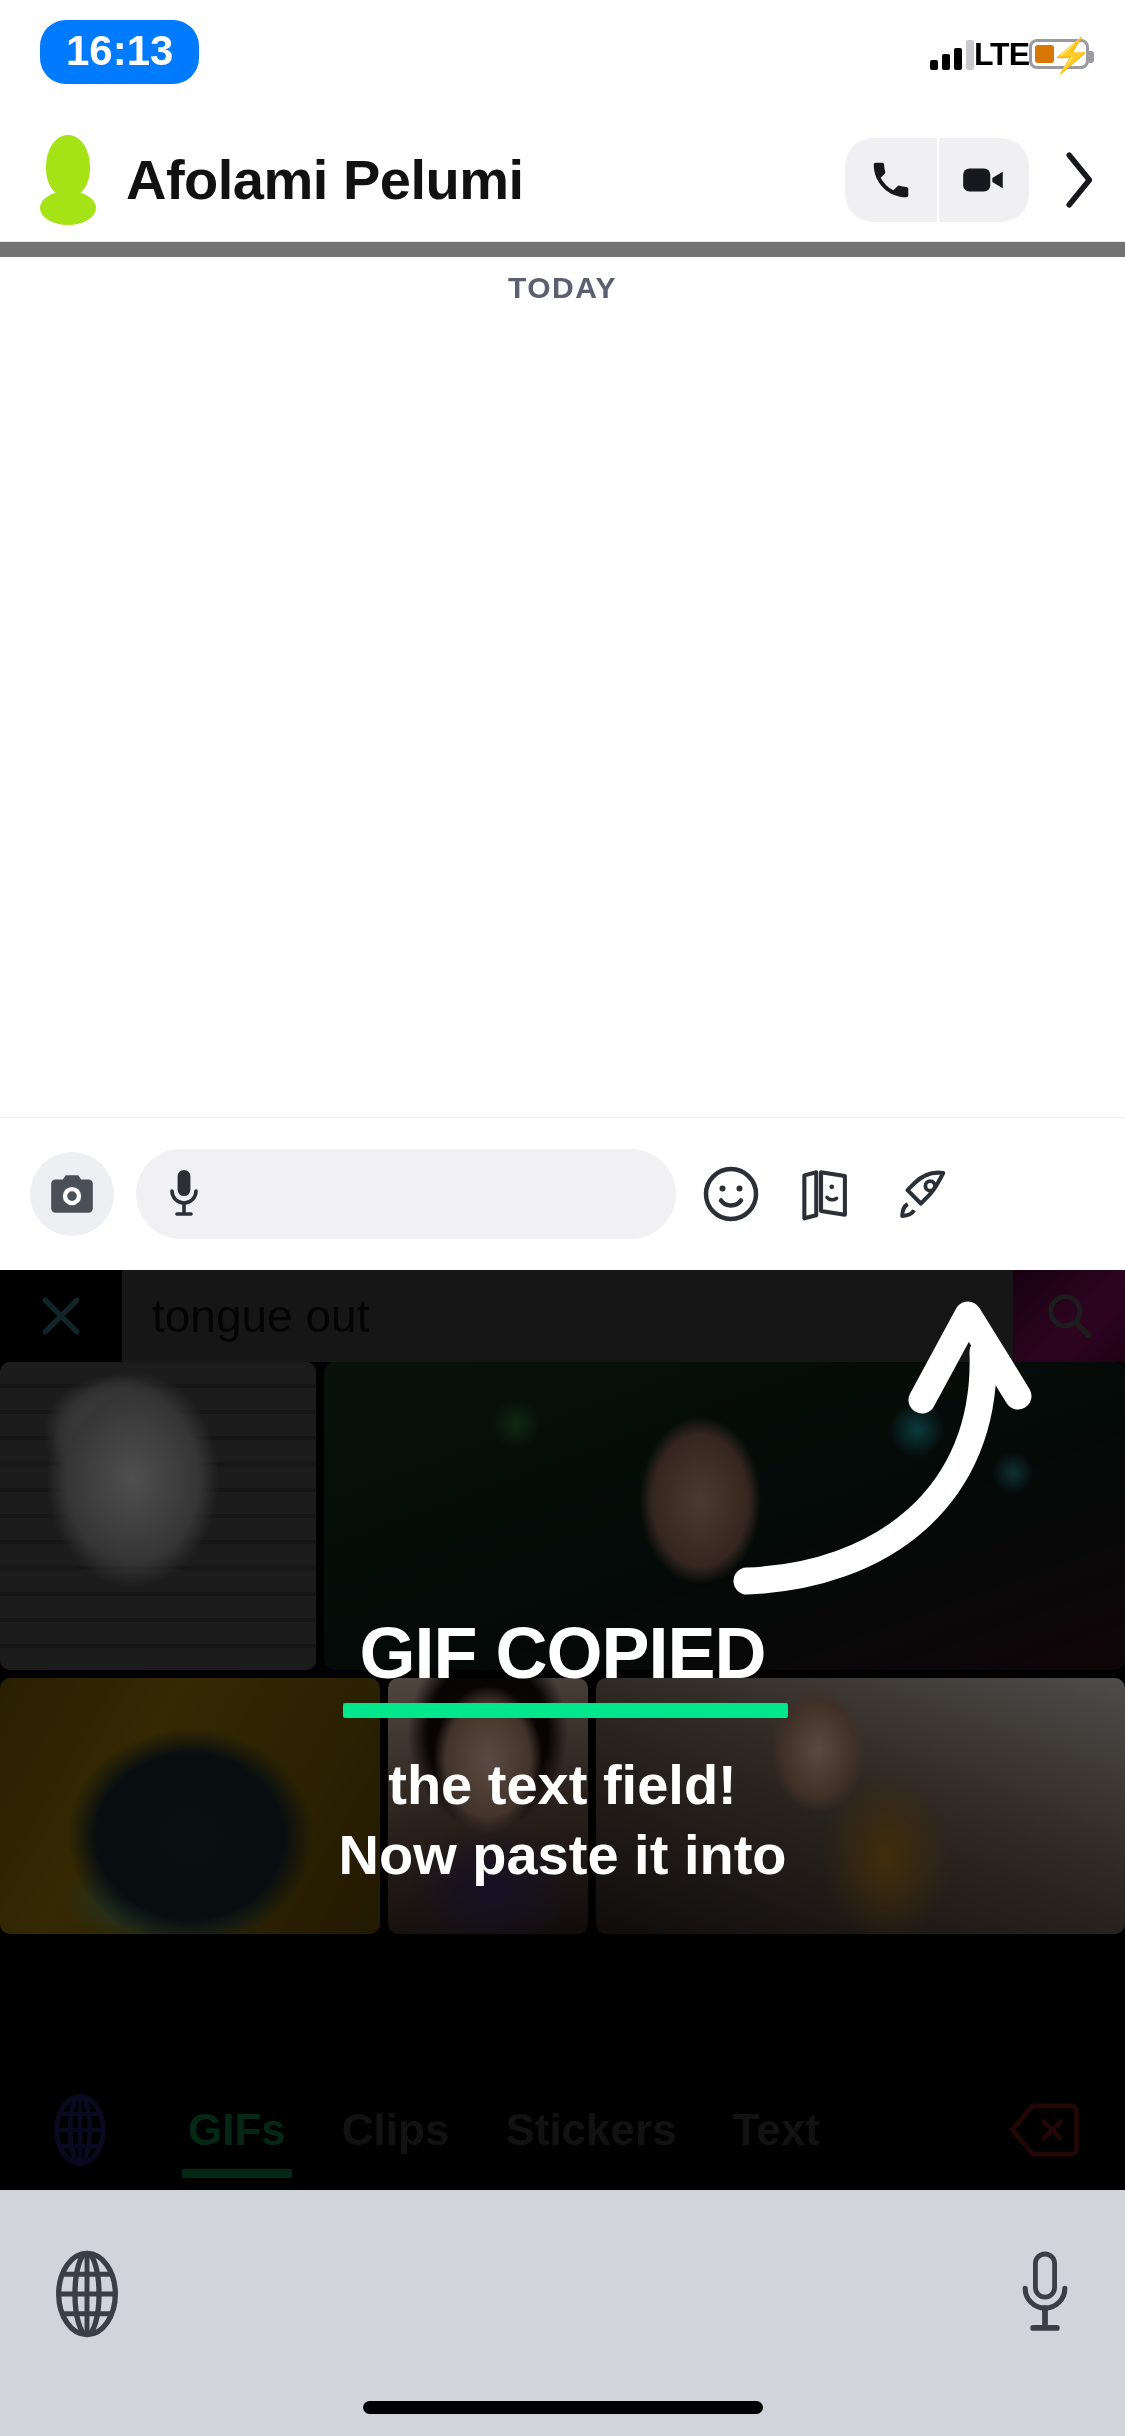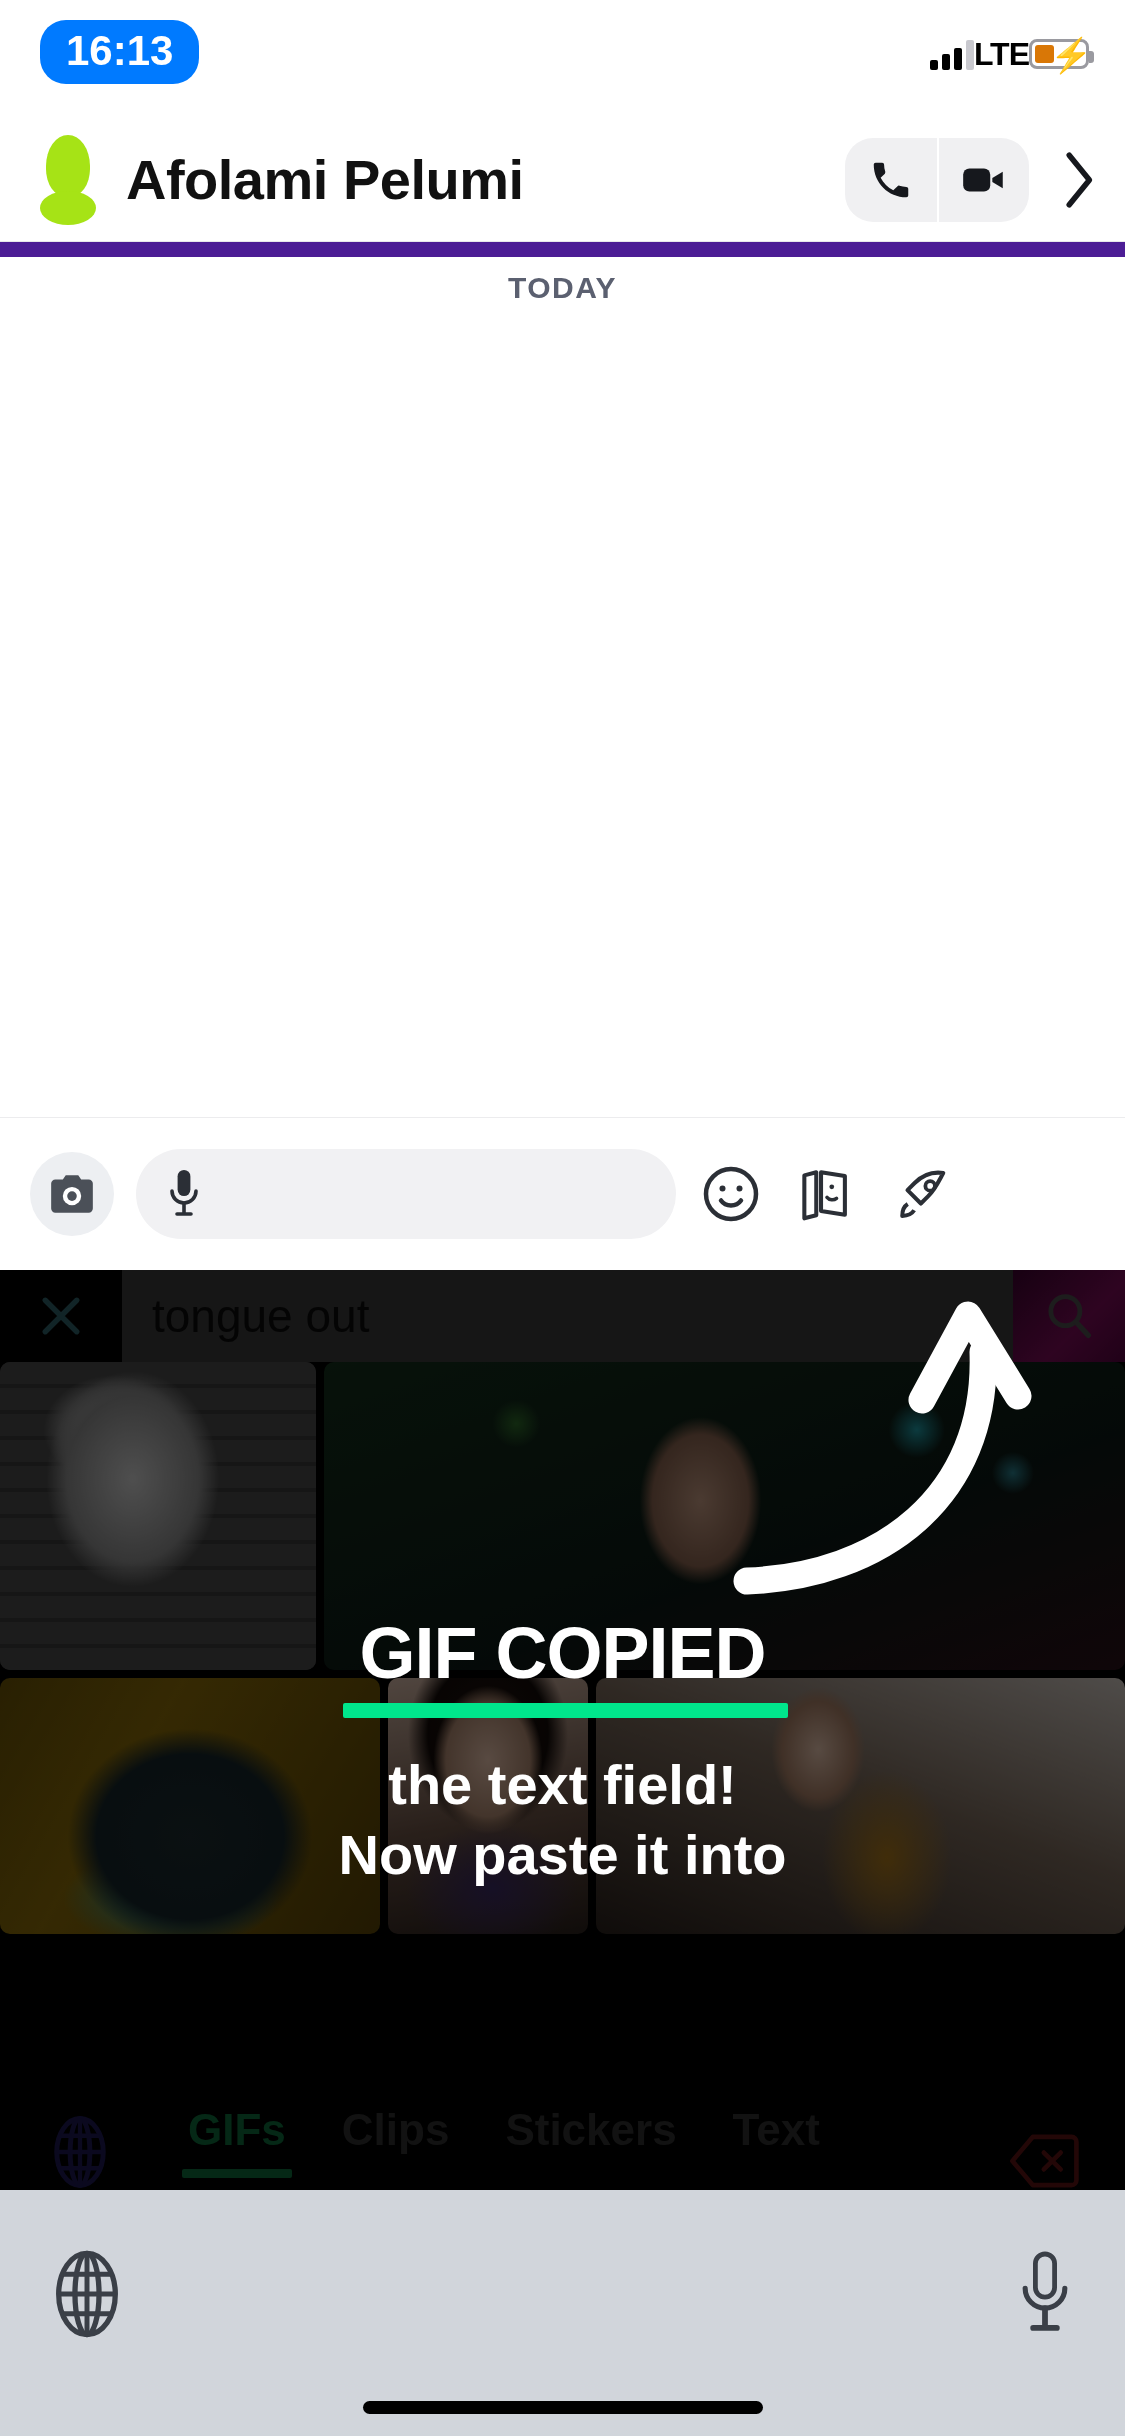--- a/index.html
+++ b/index.html
@@ -5,21 +5,21 @@
   * { box-sizing: border-box; margin: 0; padding: 0; }
   html, body {
     width: 1125px; height: 2436px;
     background: #000;
     font-family: "Liberation Sans", sans-serif;
     overflow: hidden;
   }
   #phone {
     position: relative;
     width: 1125px; height: 2436px;
-    background: #4c1d95;
+    background: #737373;
     overflow: hidden;
   }
 
   
   .statusbar {
     position: absolute; top: 0; left: 0; width: 1125px; height: 132px;
     background: #ffffff;
   }
   .time-pill {
     position: absolute; left: 40px; top: 20px;
@@ -188,21 +188,21 @@
   .art-girl2 {
     width:100%; height:100%;
     background:
       radial-gradient(ellipse 60px 80px at 42% 28%, #e6c4ae 0%, #a87f66 60%, rgba(0,0,0,0) 78%),
       radial-gradient(ellipse 90px 120px at 55% 70%, #a9761a 0%, rgba(0,0,0,0) 72%),
       linear-gradient(200deg,#cfc7c0 0%, #7b6a5c 45%, #2a211c 100%);
   }
 
   .gtabs {
     position:absolute; left:0; bottom:0; width:1125px; height:120px;
-    background:#000; display:flex; align-items:flex-end;text-decoration:underline;
+    background:#000; display:flex; align-items:center;text-decoration:underline;
   }
   .gt-globe { width:160px; display:flex; align-items:center; justify-content:center; }
   .gt-item {
     position:relative; font-size:44px; font-weight:bold; color:#303030;
     padding: 0 28px; height:120px; display:flex; align-items:center;
   }
   .gt-item.active { color:#0e6b3a; }
   .gt-item.active::after{
     content:""; position:absolute; left:22px; right:22px; bottom:12px;
     height: 9px; background:#0e6b3a; border-radius:2px;

